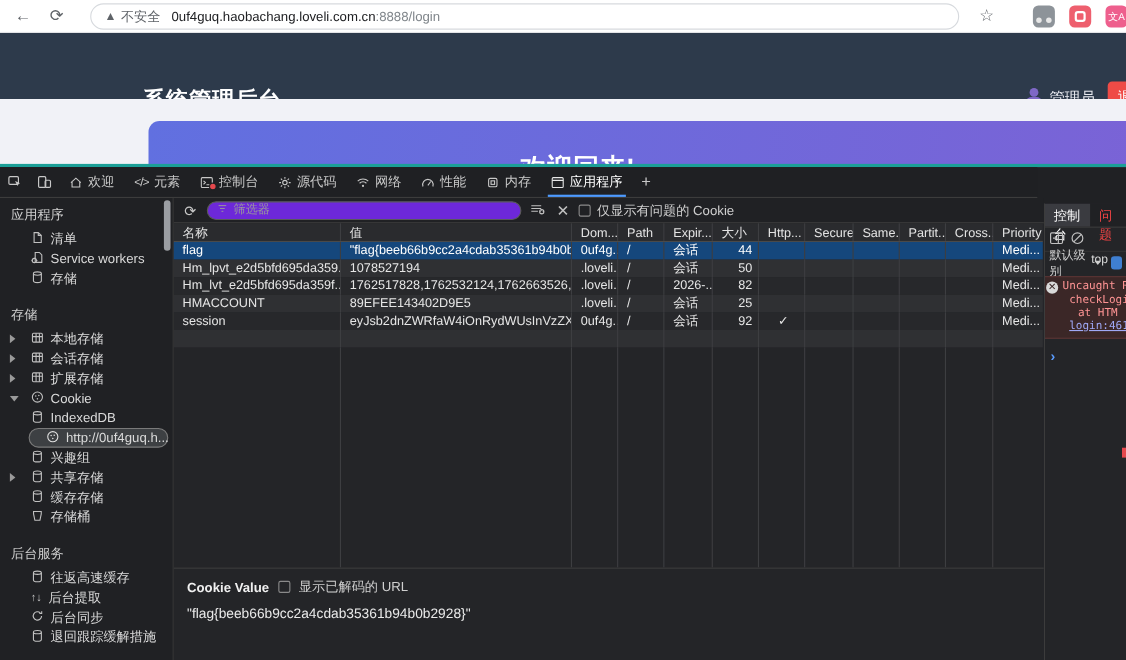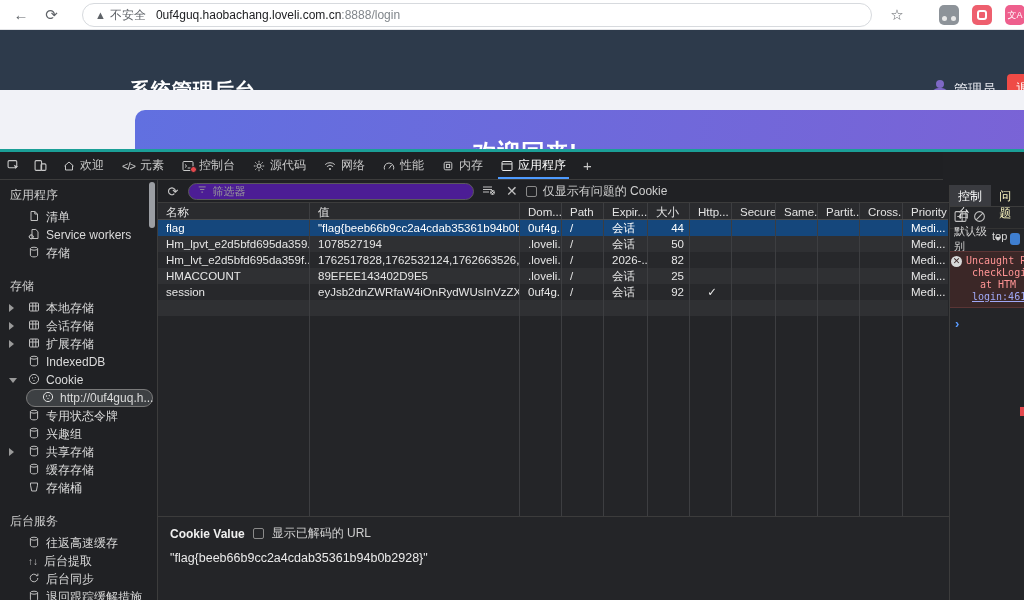--- a/index.html
+++ b/index.html
@@ -62,21 +62,21 @@
     background:#3d4043; border:1px solid #7a7a7a; border-radius:10px; }
   .titem > * { position:relative; }
   #sb-scroll { position:absolute; right:2px; top:2px; width:6px; height:46px; border-radius:3px; background:#9b9ea3; }
   .gap8 { height:9px; }
 
   
   #cookiemain { position:absolute; left:158px; top:28px; width:791px; height:420px; background:#242528; }
   #cktoolbar { position:absolute; left:0; top:0; width:100%; height:23px; background:#202124; border-bottom:1px solid #3c3c3c;
     display:flex; align-items:center; gap:6px; padding:0 6px; }
   #refresh-ic { color:#c8c8c8; font-size:13px; cursor:pointer; width:18px; text-align:center; }
-  #filterpill { width:286px; height:17px; border:1px solid #5a5a5a; border-radius:9px; background:#4c1d95;
+  #filterpill { width:286px; height:17px; border:1px solid #5a5a5a; border-radius:9px; background:#6d28d9;
     display:flex; padding:0 8px; gap:5px; }
   #filterpill input { background:transparent; border:none; outline:none; color:#bdbdbd; font-size:11px; width:100%; }
   #filterpill input::placeholder { color:#9a9a9a; }
   .ckbox { width:11px; height:11px; border:1px solid #8a8a8a; border-radius:2px; display:inline-block; cursor:pointer; }
   .tbicon { color:#c0c0c0; font-size:12px; cursor:pointer; padding:0 2px; }
 
   .trow, #ckhead { display:flex; width:790px; }
   #ckhead { position:absolute; left:0; top:23px; height:17px; background:#2a2b2e; border-bottom:1px solid #4a4a4a; color:#e3e3e3; }
   .cell { height:100%; padding:1px 5px 0 8px; border-right:1px solid #3d3e41; white-space:nowrap; overflow:hidden;
     font-size:11.5px; line-height:15px; }
@@ -96,21 +96,21 @@
   
   #ckvalue { position:absolute; left:0; top:336px; width:100%; height:84px; background:#242528; border-top:1px solid #3c3c3c; padding:8px 12px; }
   #ckvalue .row1 { display:flex; align-items:center; gap:8px; }
   #ckv-label { font-weight:bold; color:#f0f0f0; font-size:12px; }
   #ckv-decode { color:#cfcfcf; font-size:12px; }
   #ckv-text { margin-top:9px; color:#eaeaea; font-size:12.5px; }
 
   
   #drawer { position:absolute; left:949px; top:33px; width:75px; height:415px; background:#242528; border-left:1px solid #3c3c3c; overflow:hidden; }
   #drawer-tabs { display:flex; height:22px; background:#202124; border-bottom:1px solid #3c3c3c; }
-  .drtab { padding:3px 8px 0 8px; font-size:12px; color:#fef9c3; cursor:pointer; }
+  .drtab { padding:3px 8px 0 8px; font-size:12px; color:#ef4444; cursor:pointer; }
   .drtab.active { background:#3a3b40; color:#ffffff; }
   #drawer-toolbar { display:flex; align-items:center; gap:6px; height:22px; padding:0 4px; border-bottom:1px solid #333; }
   #drawer-filter { display:flex; align-items:center; gap:3px; height:20px; padding:0 4px; color:#cfcfcf; font-size:11px; }
   .caret { width:0; height:0; border-top:4px solid #cfcfcf; border-left:3.5px solid transparent; border-right:3.5px solid transparent; display:inline-block; }
   #topsel { color:#d8d8d8; font-size:11px; display:flex; gap:4px; align-items:center; cursor:pointer;margin-top:36px; }
   #errbox { position:relative; margin-top:2px; background:#3b2727; border-top:1px solid #5a3535; border-bottom:1px solid #5a3535;
     padding:3px 2px 4px 16px; font-family:"DejaVu Sans Mono", monospace; font-size:10px; color:#ff9494; line-height:12px; white-space:nowrap; }
   #errbox .lnk { color:#9fa8f5; text-decoration:underline; cursor:pointer; }
   #err-x { position:absolute; left:1px; top:4px; width:11px; height:11px; border-radius:50%; background:#d9d9d9; color:#3b2727;
     font-size:9px; line-height:11px; text-align:center; font-family:"Liberation Sans",sans-serif; }
@@ -290,51 +290,44 @@
       </div>
       <div class="titem">
         <span class="arr r"></span>
         <span><svg width="12" height="12" viewBox="0 0 12 12" fill="none" stroke="#c0c0c0">
               <rect x="1.5" y="2" width="9" height="8" rx="1"></rect>
               <path d="M1.5 5h9M4.8 2v8M7.8 2v8"></path>
             </svg></span>
         <span>扩展存储</span>
       </div>
       <div class="titem">
-        <span><svg width="12" height="12" viewBox="0 0 12 12" fill="none" stroke="#c0c0c0">
-              <ellipse cx="6" cy="2.7" rx="3.6" ry="1.5"></ellipse>
-              <path d="M2.4 2.7v6.6c0 .9 1.6 1.6 3.6 1.6s3.6-.7 3.6-1.6V2.7"></path>
-            </svg></span>
-        <span>IndexedDB</span>
-      </div>
-      <div class="titem">
         <span class="arr d"></span>
         <span><svg width="12" height="12" viewBox="0 0 12 12" fill="none" stroke="#c0c0c0">
               <circle cx="6" cy="6" r="4.6"></circle>
               <circle cx="4.5" cy="5" r=".7" fill="#c0c0c0" stroke="none"></circle>
               <circle cx="7.3" cy="4.6" r=".7" fill="#c0c0c0" stroke="none"></circle>
               <circle cx="6" cy="7.6" r=".7" fill="#c0c0c0" stroke="none"></circle>
             </svg></span>
         <span>Cookie</span>
+      </div>
+      <div class="titem">
+        <span><svg width="12" height="12" viewBox="0 0 12 12" fill="none" stroke="#c0c0c0">
+              <ellipse cx="6" cy="2.7" rx="3.6" ry="1.5"></ellipse>
+              <path d="M2.4 2.7v6.6c0 .9 1.6 1.6 3.6 1.6s3.6-.7 3.6-1.6V2.7"></path>
+            </svg></span>
+        <span>IndexedDB</span>
       </div>
       <div class="titem child selected">
         <span><svg width="12" height="12" viewBox="0 0 12 12" fill="none" stroke="#e0e0e0">
               <circle cx="6" cy="6" r="4.6"></circle>
               <circle cx="4.5" cy="5" r=".7" fill="#e0e0e0" stroke="none"></circle>
               <circle cx="7.3" cy="4.6" r=".7" fill="#e0e0e0" stroke="none"></circle>
               <circle cx="6" cy="7.6" r=".7" fill="#e0e0e0" stroke="none"></circle>
             </svg></span>
         <span>http://0uf4guq.h...</span>
-      </div>
-      <div class="titem">
-        <span><svg width="12" height="12" viewBox="0 0 12 12" fill="none" stroke="#c0c0c0">
-              <ellipse cx="6" cy="2.7" rx="3.6" ry="1.5"></ellipse>
-              <path d="M2.4 2.7v6.6c0 .9 1.6 1.6 3.6 1.6s3.6-.7 3.6-1.6V2.7"></path>
-            </svg></span>
-        <span>专用状态令牌</span>
       </div>
       <div class="titem">
         <span><svg width="12" height="12" viewBox="0 0 12 12" fill="none" stroke="#c0c0c0">
               <ellipse cx="6" cy="2.7" rx="3.6" ry="1.5"></ellipse>
               <path d="M2.4 2.7v6.6c0 .9 1.6 1.6 3.6 1.6s3.6-.7 3.6-1.6V2.7"></path>
             </svg></span>
         <span>兴趣组</span>
       </div>
       <div class="titem">
         <span class="arr r"></span>

